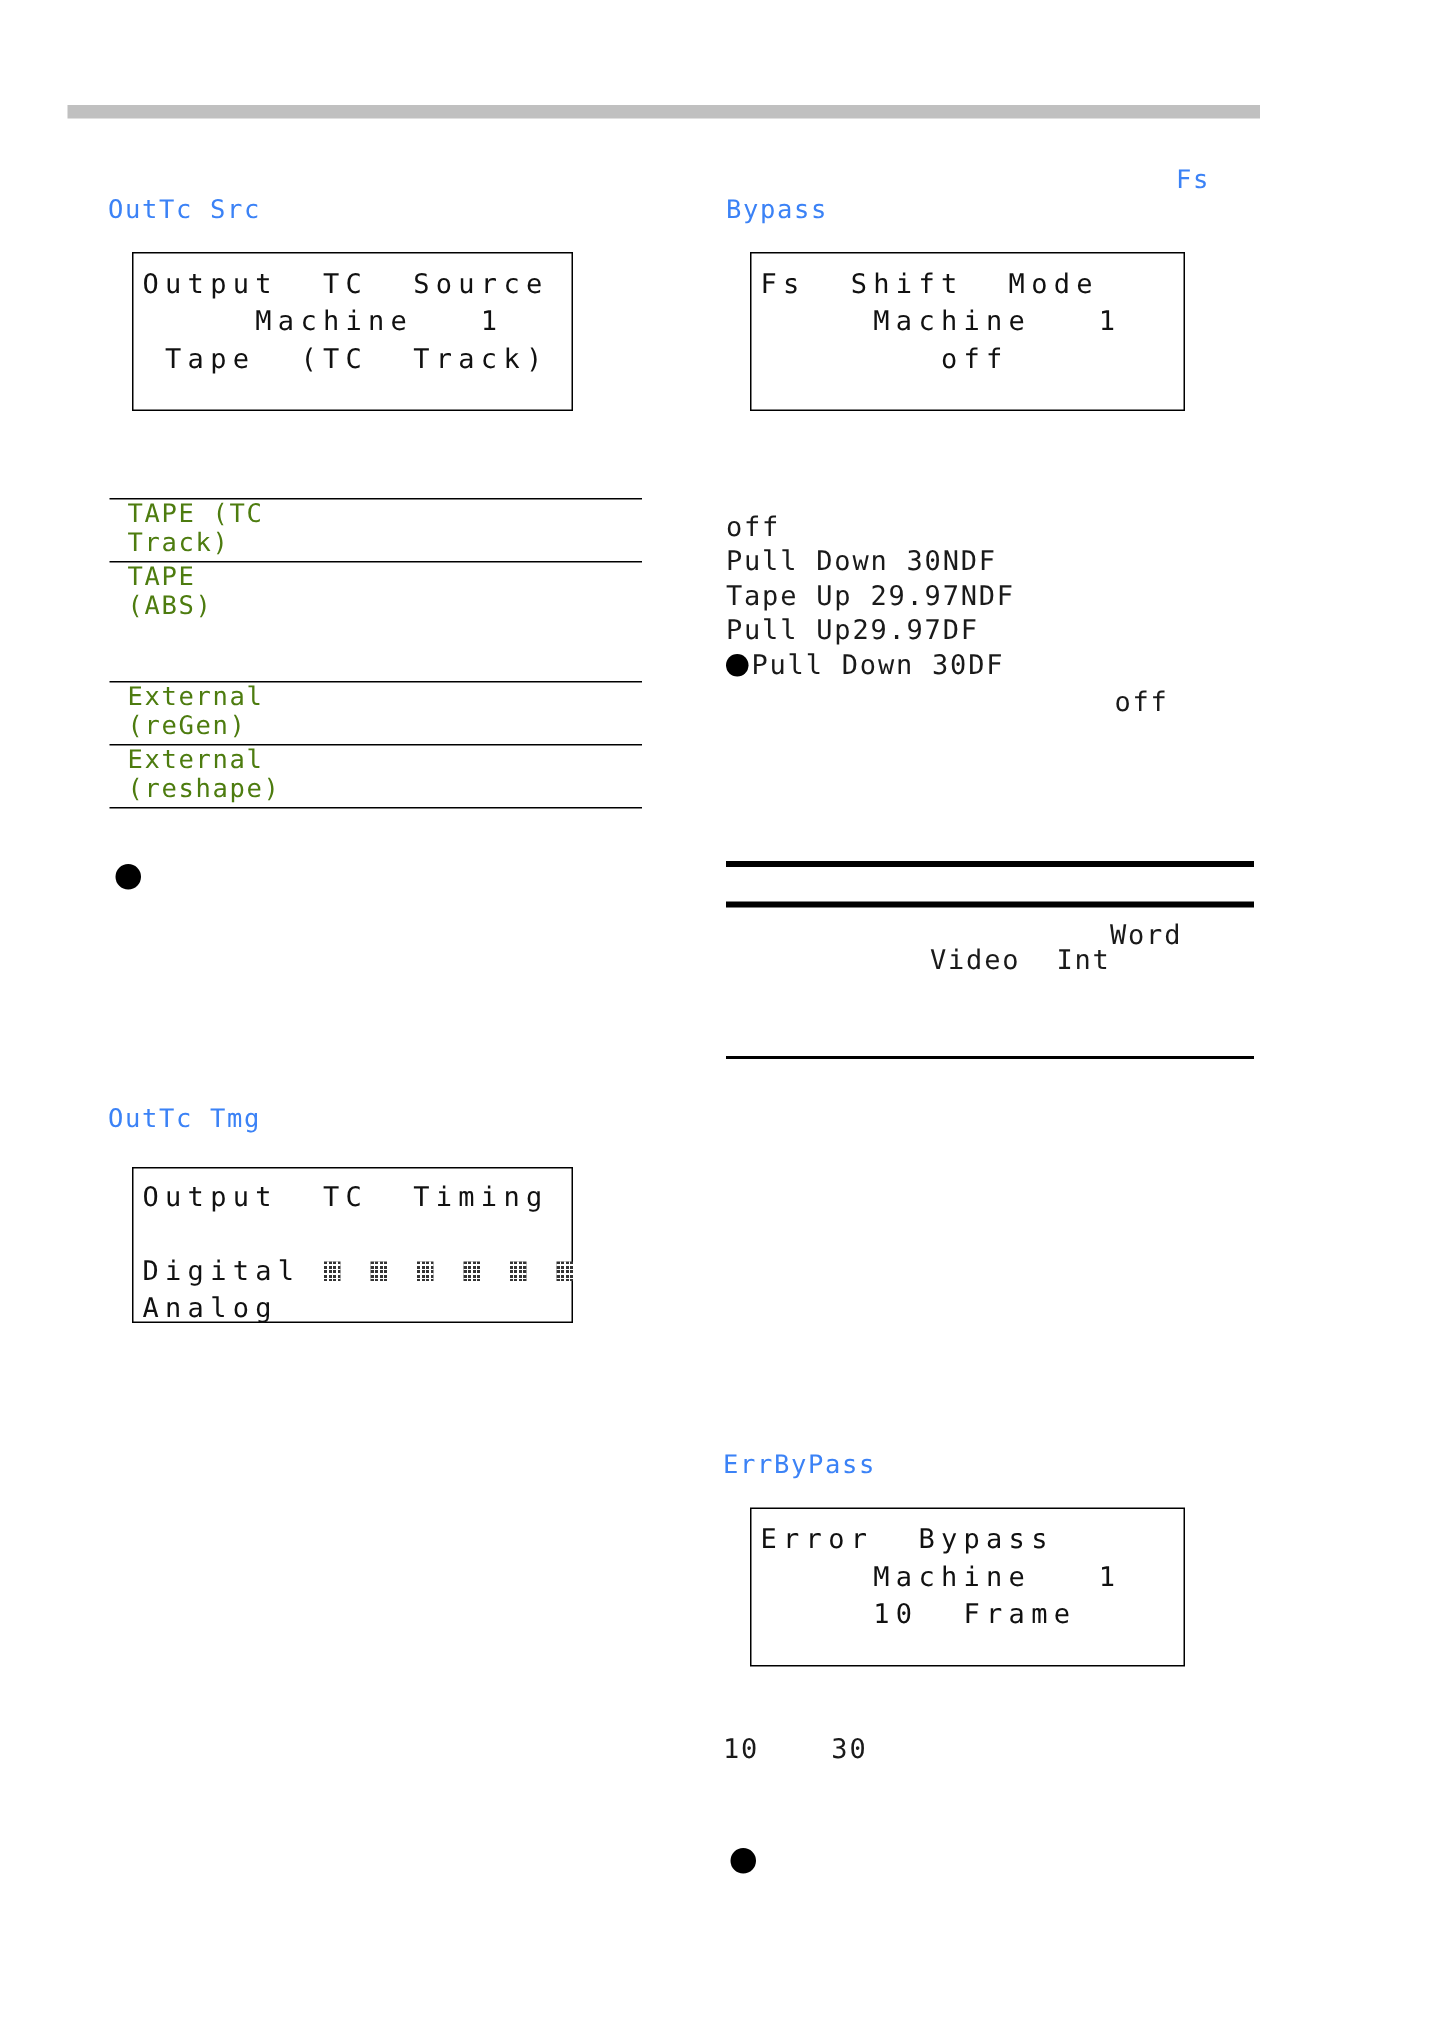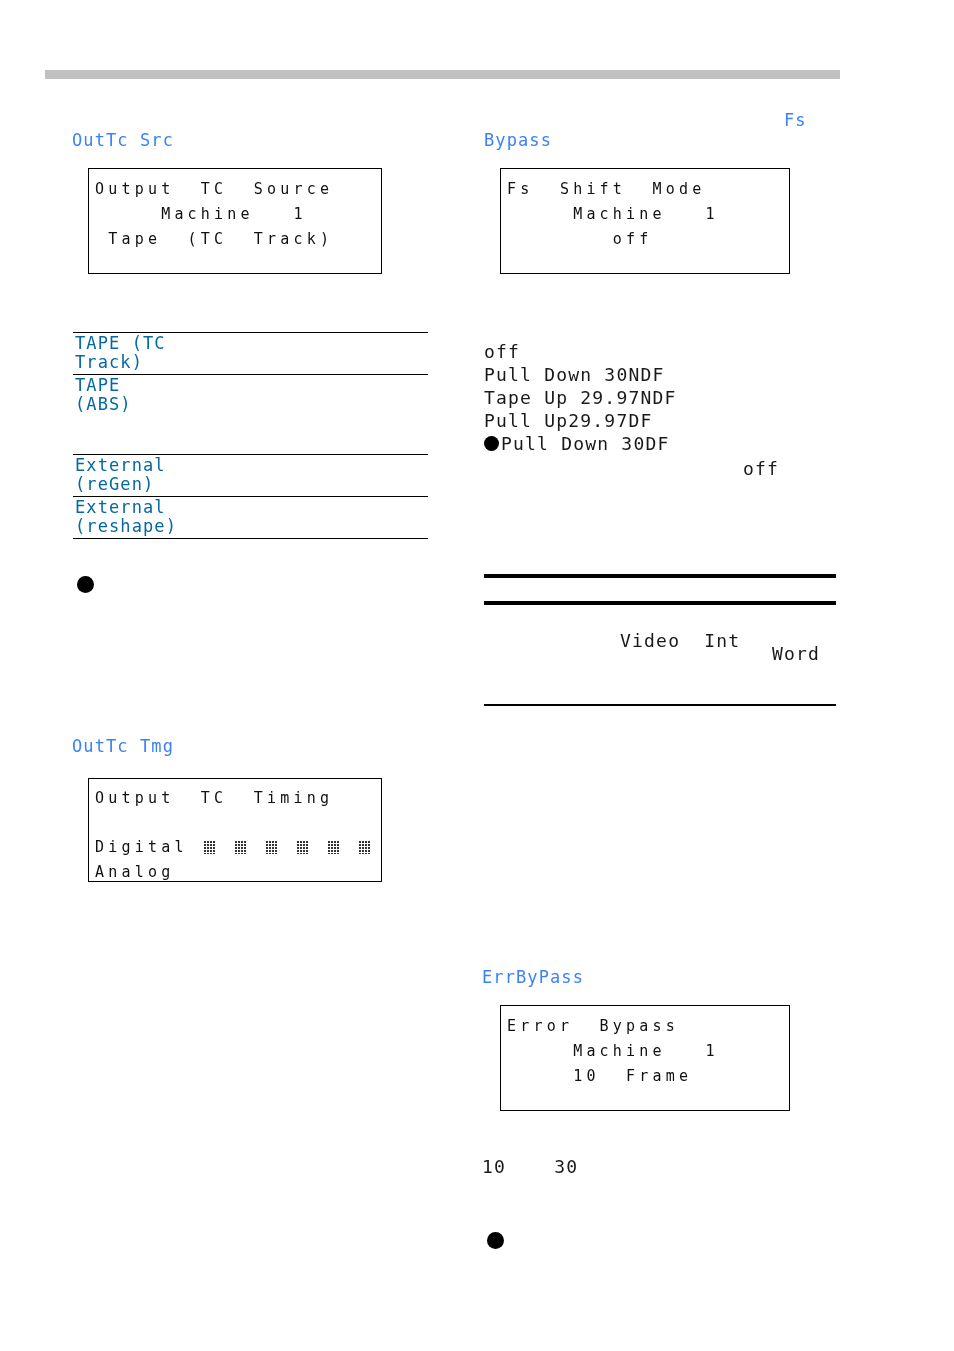--- a/index.html
+++ b/index.html
@@ -41,21 +41,21 @@
 
   
   .lcd {
     border: 1.5px solid #000000;
     background: #ffffff;
     box-sizing: border-box;
     padding: 8px 0 6px 0;
   }
   .lcd-line {
     font-family: "DejaVu Sans Mono", monospace;
-    font-size: 15px;
+    font-size: 18px;
     letter-spacing: 4.2px;
     line-height: 25px;
     white-space: pre;
     color: #111111;
     padding-left: 6px;
   }
   .lcd-line.blank { color: transparent; }
 
   
   .optlist { }
@@ -73,22 +73,23 @@
     background: #000000;
     height: 2px;
     width: 100%;
   }
   .opt-text {
     font-family: "DejaVu Sans Mono", monospace;
     font-size: 17px;
     letter-spacing: 1.1px;
     line-height: 19px;
     white-space: pre;
-    color: #0369a1;
+    color: #4d7c0f;
     padding: 1px 0 2px 2px;
+    margin-left: 10px;
   }
   .gap { height: 38px; }
 
   
   .list-text {
     font-family: "DejaVu Sans Mono", monospace;
     font-size: 18px;
     letter-spacing: 1.2px;
     line-height: 23px;
     white-space: pre;
@@ -209,21 +210,21 @@
     <span>Pull Down 30DF</span>
   </div>
 </div>
 
 <div class="abs list-text" style="left:743px; top:457px;">off</div>
 
 <div class="abs rule-thick" style="left:484px; top:574px; width:352px;"></div>
 <div class="abs rule-thick" style="left:484px; top:601px; width:352px;"></div>
 
 <div class="abs list-text" style="left:620px; top:629px;">Video  Int</div>
-<div class="abs list-text" style="left:740px; top:642px;margin-left:32px;">Word</div>
+<div class="abs list-text" style="left:740px; top:612px;">Word</div>
 
 <div class="abs rule-med" style="left:484px; top:704px; width:352px;"></div>
 
 <div class="abs caption" style="left:482px; top:967px;">ErrByPass</div>
 
 <div class="abs lcd" style="left:500px; top:1005px; width:290px; height:106px;">
   <div class="lcd-line">Error  Bypass</div>
   <div class="lcd-line">     Machine   1</div>
   <div class="lcd-line blank"></div>
   <div class="lcd-line">     10  Frame</div>

